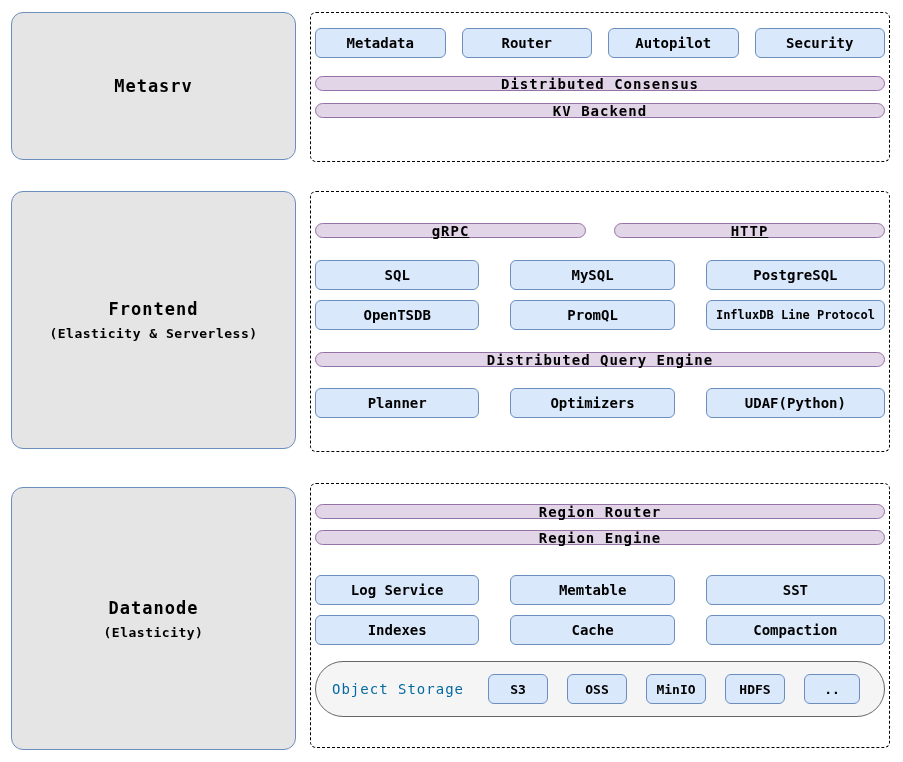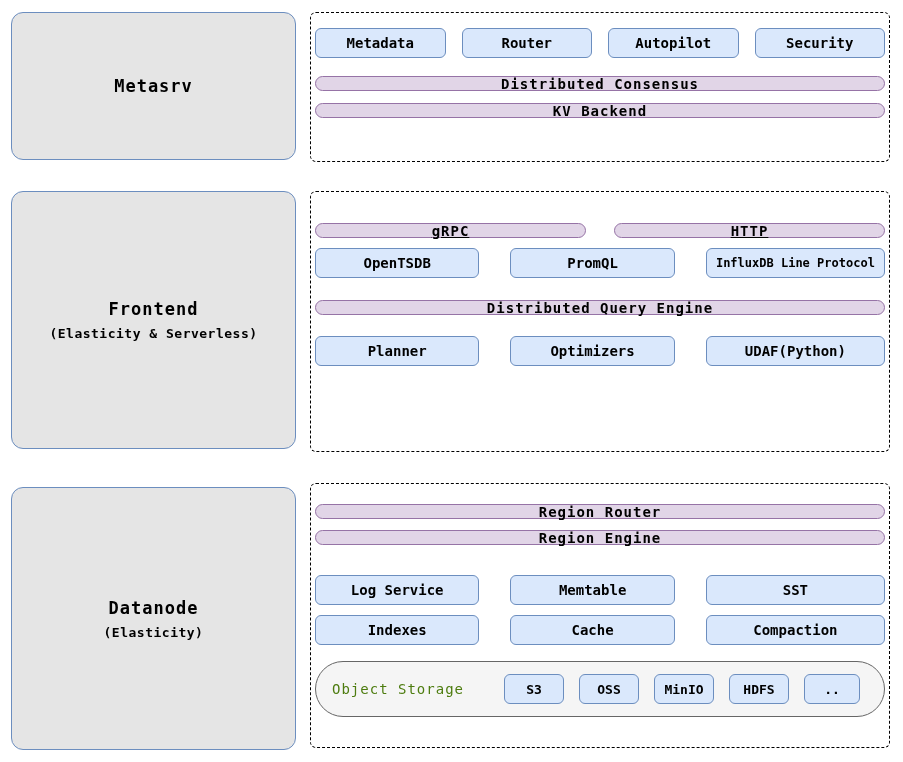--- a/index.html
+++ b/index.html
@@ -73,22 +73,22 @@
   .dn-row1      { margin-top:30px; }
   .dn-row2      { margin-top:10px; }
 
   
   .object-storage {
     margin-top:16px; height:56px;
     background:#f5f5f5; border:1px solid #666; border-radius:28px;
     display:flex; align-items:center; box-sizing:border-box;
     padding:0 24px 0 16px;
   }
-  .os-label { font-size:14px; color:#4d7c0f; letter-spacing:1px; white-space:nowrap; margin-right:24px; }
-  .os-boxes { display:flex; column-gap:15px; flex:1; justify-content:flex-end; }
+  .os-label { font-size:14px; color:#0369a1; letter-spacing:1px; white-space:nowrap; margin-right:24px; }
+  .os-boxes { display:flex; column-gap:15px; flex:1; justify-content:space-between; }
   .os-box   { width:60px; height:30px; font-size:13px; }
   .os-box-last { width:56px; }
 </style>
 </head>
 <body>
 
 <div class="canvas">
 
   <div class="role-panel" id="panel-metasrv">
     <div class="role-title">Metasrv</div>
@@ -112,20 +112,25 @@
       <div class="blue-box">Security</div>
     </div>
     <div class="pill ms-pill-1">Distributed Consensus</div>
     <div class="pill ms-pill-2">KV Backend</div>
   </div>
 
   <div class="dashed-box" id="dashed-frontend">
     <div class="grid2 fe-pills">
       <div class="pill">gRPC</div>
       <div class="pill">HTTP</div>
+    </div>
+    <div class="grid3 fe-row1">
+      <div class="blue-box">SQL</div>
+      <div class="blue-box">MySQL</div>
+      <div class="blue-box">PostgreSQL</div>
     </div>
     <div class="grid3 fe-row2">
       <div class="blue-box">OpenTSDB</div>
       <div class="blue-box">PromQL</div>
       <div class="blue-box small-text">InfluxDB Line Protocol</div>
     </div>
     <div class="pill fe-engine">Distributed Query Engine</div>
     <div class="grid3 fe-modules">
       <div class="blue-box">Planner</div>
       <div class="blue-box">Optimizers</div>

